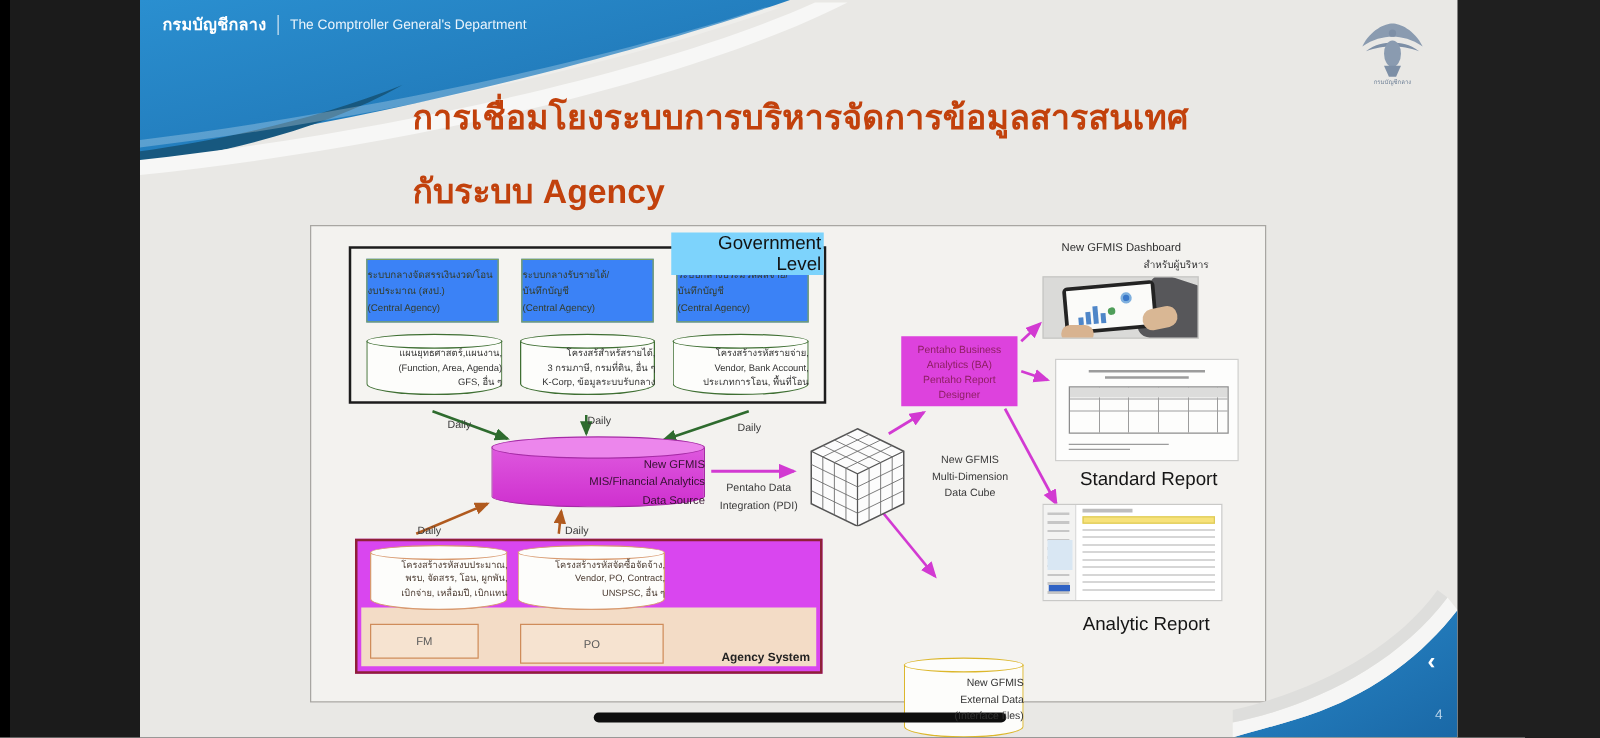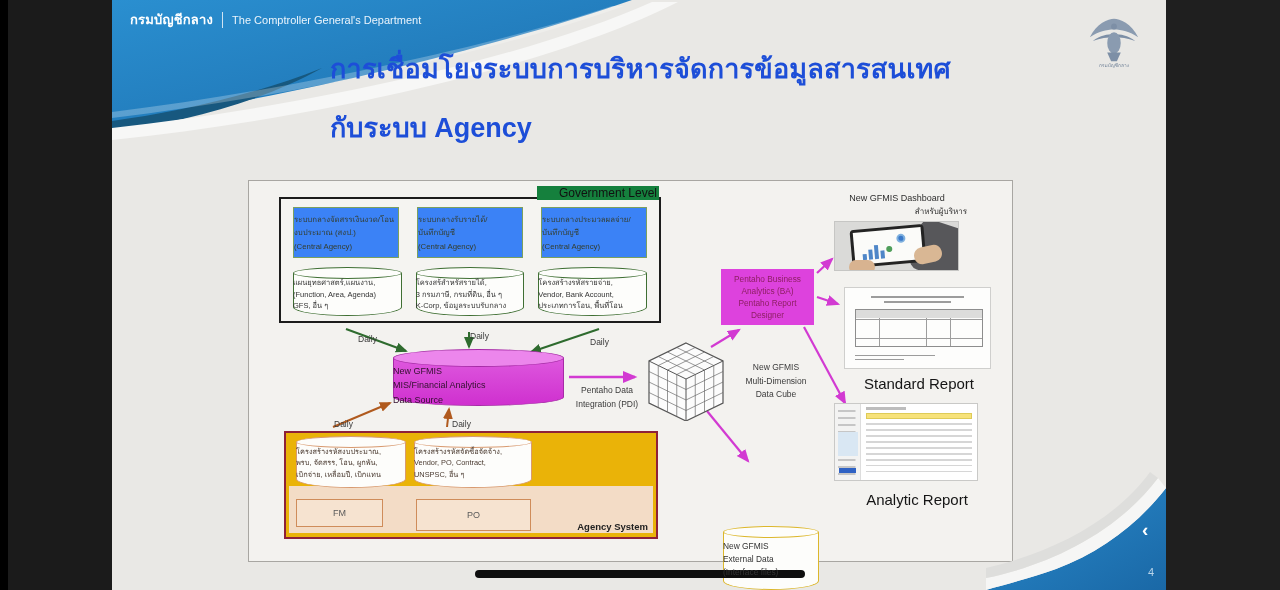--- a/index.html
+++ b/index.html
@@ -17,72 +17,72 @@
 
   
   .hdr-wave{position:absolute;left:0;top:0;}
   .hdr-text{position:absolute;left:18px;top:9px;display:flex;align-items:center;gap:9px;color:#fff;}
   .org-th{font-size:13px;font-weight:bold;letter-spacing:.2px;}
   .hdr-div{width:1px;height:16px;background:#cfe3f2;}
   .org-en{font-size:11px;color:#eaf4fc;}
 
   .logo{position:absolute;left:972px;top:12px;width:60px;height:58px;}
 
-  .title{position:absolute;left:218px;top:47px;color:#1d4ed8;}
+  .title{position:absolute;left:218px;top:72px;color:#c2410c;}
   .title .t1{font-size:27px;font-weight:600;letter-spacing:.2px;}
   .title .t2{font-size:27px;font-weight:600;margin-top:16px;}
 
   
   .panel{position:absolute;left:136px;top:180px;width:765px;height:382px;
     background:#f3f2ef;border:1px solid #a8a6a2;box-sizing:border-box;}
   .panel *{box-sizing:border-box;}
   .abs{position:absolute;}
   .tl{white-space:nowrap;}
 
   .arrows{position:absolute;left:0;top:0;pointer-events:none;}
 
   
   .gov-box{position:absolute;left:30px;top:16px;width:382px;height:126px;
     border:2.2px solid #1c1c1c;background:#f5f4f1;
     display:flex;flex-direction:column;padding:8px 12px 5px;}
   .gov-label{position:absolute;top:5px;left:288px;width:122px;text-align:right;
-    font-size:12px;color:#111;background:#15803d;padding:0 2px;}
+    font-size:15px;color:#111;background:#7dd3fc;padding:0 2px;}
   .gov-row1{display:flex;gap:18px;height:54px;}
   .gb{flex:1;background:#3b82f6;border:1px solid #7ba05f;font-size:7.8px;line-height:1.7;
     text-align:left;color:#343d2c;padding-top:5px;}
   .gov-row2{display:flex;gap:14px;height:52px;margin-top:9px;}
 
   
   .cyl{position:relative;flex:1;}
   .cyl-body{position:absolute;left:0;right:0;top:6px;bottom:0;border:1.4px solid var(--bc);
     border-top:none;border-radius:0 0 50% 50% / 0 0 9px 9px;background:var(--bg,#fdfdfb);}
   .cyl-top{position:absolute;left:0;right:0;top:0;height:12px;border:1.4px solid var(--bc);
     border-radius:50%;background:var(--tg,#fdfdfb);}
   .cyl-txt{position:relative;padding-top:10px;font-size:7.5px;line-height:1.55;
-    text-align:left;color:#333;z-index:1;}
+    text-align:right;color:#333;z-index:1;}
   .cyl-green{--bc:#3f6f33;}
   .cyl-orange{--bc:#d89a70;}
   .cyl-gold{--bc:#dcb72c;}
   .cyl-magenta{--bc:#a62ba6;--bg:linear-gradient(#de58de,#cf30cf);--tg:#ec86ec;}
   .cyl-magenta .cyl-body{top:9px;border-width:1.6px;}
   .cyl-magenta .cyl-top{height:18px;border-width:1.6px;}
   .cyl-magenta .cyl-txt{padding-top:15px;font-size:9px;line-height:1.6;color:#33102f;font-weight:500;}
 
   .daily{position:absolute;font-size:8.5px;color:#3a3a3a;margin-left:25px;}
 
   
   .pentaho{position:absolute;left:472px;top:88px;width:93px;height:56px;background:#dd42dd;
     text-align:center;font-size:8.3px;line-height:1.45;color:#8d1f63;padding-top:4px;font-weight:500;}
 
   .cube-label,.pdi-label,.lbl-block{position:absolute;text-align:center;font-size:8.5px;
     line-height:1.6;color:#3a3a3a;}
 
   
   .agency-box{position:absolute;left:35px;top:250px;width:374px;height:108px;
-    border:2.4px solid #8e2138;background:#eab308;padding-left:36px;}
+    border:2.4px solid #8e2138;background:#d946ef;padding-left:36px;}
   .tan{position:absolute;left:3px;right:3px;top:53px;bottom:4px;background:#f3dcc6;}
   .mod{position:absolute;background:#f6e3d0;border:1px solid #cf8c5a;color:#5a5a5a;
     font-size:9px;display:flex;align-items:center;justify-content:center;}
   .agency-label{position:absolute;right:8px;bottom:5px;font-size:9.5px;font-weight:bold;color:#222;}
   .ag-cyl{position:absolute;height:52px;}
   .ag-cyl .cyl-txt{font-size:7.4px;color:#4a3a30;}
 
   
   .dash-label{position:absolute;left:578px;top:12px;width:140px;text-align:center;color:#2e2e2e;}
   .dash-label .l1{font-size:9px;}

